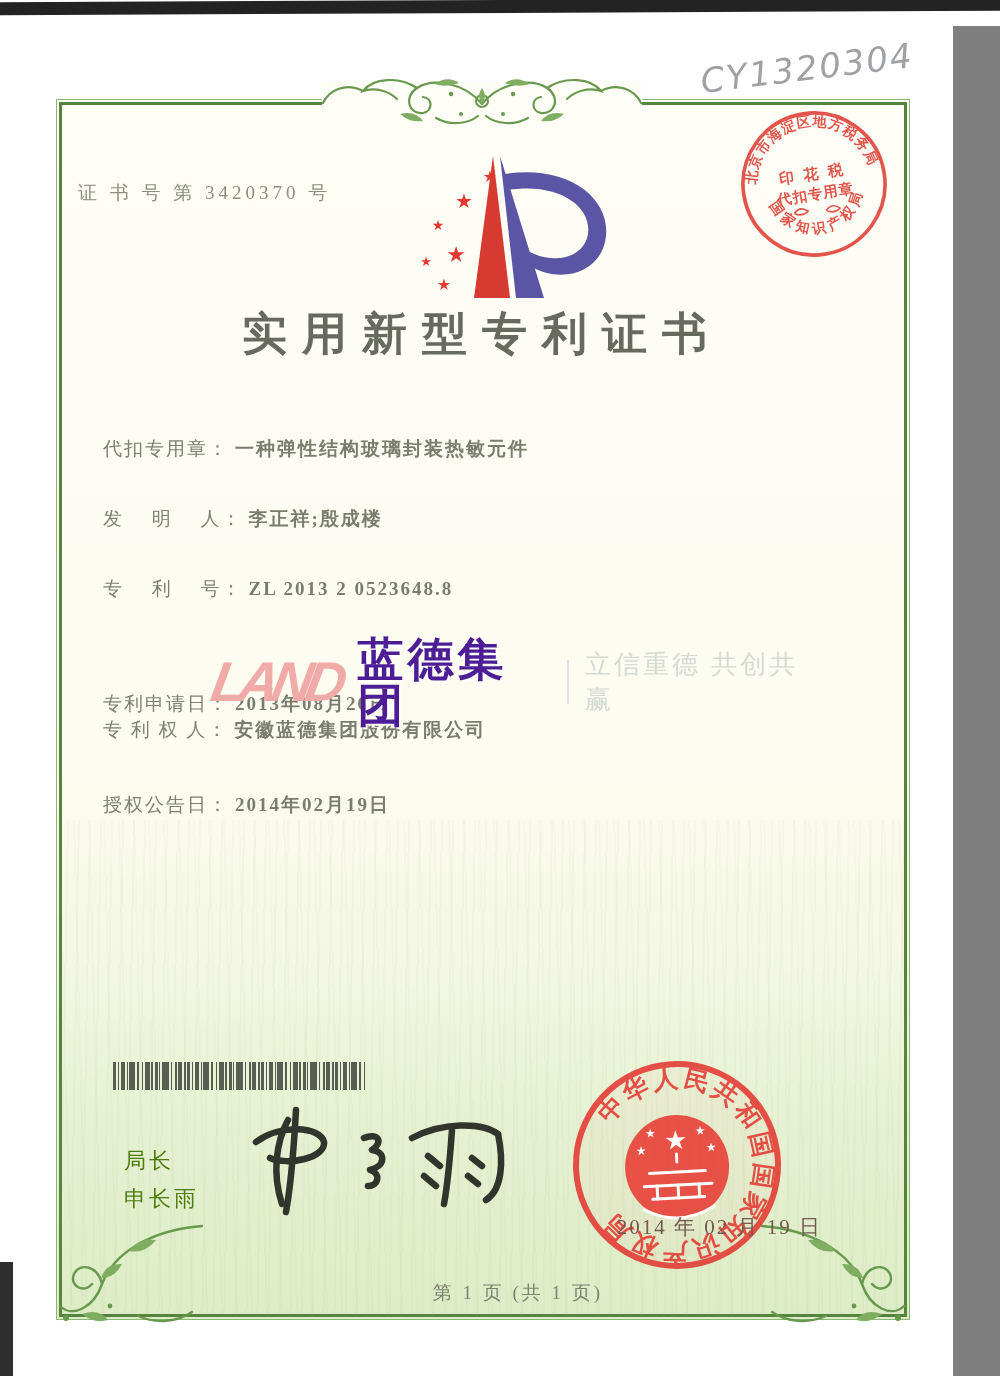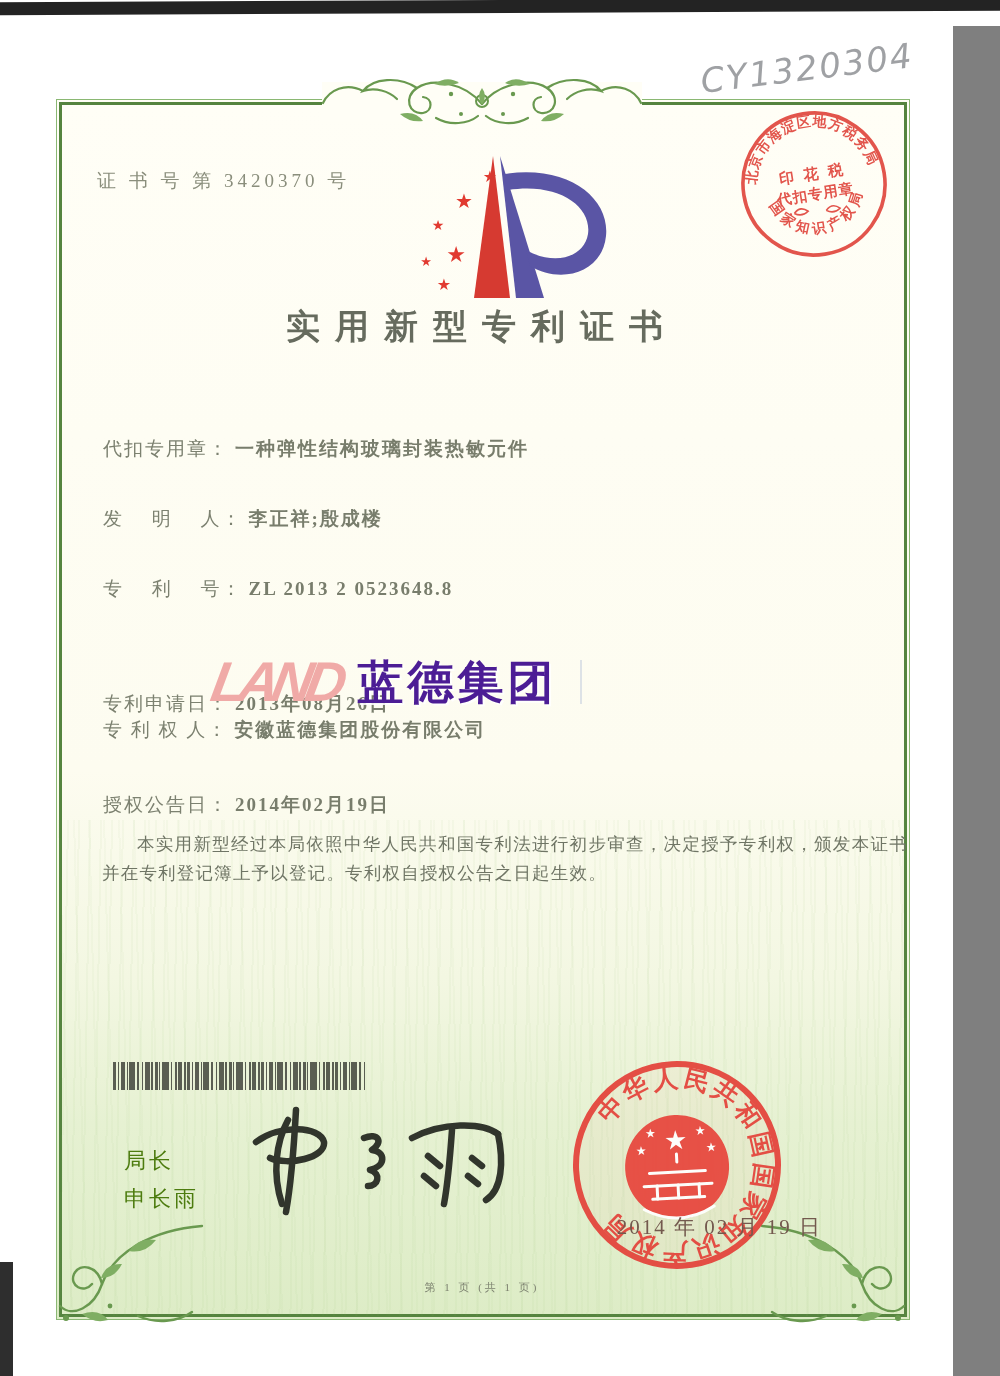--- a/index.html
+++ b/index.html
@@ -11,42 +11,42 @@
   .scan-right{left:953px;top:26px;width:47px;height:1350px;background:#7f7f7f;}
   .scan-left-bottom{left:0;top:1262px;width:13px;height:114px;background:#2e2e2e;}
   
   .frame{left:56px;top:99px;width:852px;height:1219px;border:1px solid #8ab873;
          background:linear-gradient(180deg,#fffef6 0%,#fdfcf0 55%,#f3f7e2 72%,#e6f1d2 84%,#ddecC6 100%);}
   .frame::before{content:"";position:absolute;inset:2px;border:3px solid #55843f;pointer-events:none;}
   .frame-waves{left:58px;top:820px;width:848px;height:496px;opacity:.55;pointer-events:none;
      background-image:repeating-linear-gradient(91deg,rgba(255,255,255,0) 0 9px,rgba(134,184,98,.10) 9px 11px),
                       repeating-linear-gradient(88.5deg,rgba(255,255,255,0) 0 13px,rgba(134,184,98,.08) 13px 15px);}
   
-  .certno{left:78px;top:168px;font-size:19px;letter-spacing:4px;color:#8a8e7c;margin-left:19px;}
+  .certno{left:78px;top:180px;font-size:19px;letter-spacing:4px;color:#8a8e7c;}
   .handwritten{left:700px;top:48px;font-size:34px;font-family:"DejaVu Sans",sans-serif;font-style:italic;
                color:#95979b;transform:rotate(-7deg);letter-spacing:2px;opacity:.9;}
-  .title{left:56px;top:304px;width:852px;text-align:center;font-size:34px;font-weight:bold;
+  .title{left:56px;top:304px;width:852px;text-align:center;font-size:45px;font-weight:bold;
          letter-spacing:15px;color:#666b5e;}
   .field{left:103px;font-size:19px;color:#7c8170;letter-spacing:2px;white-space:nowrap;}
   .field .val{margin-left:6px;color:#787d6c;font-weight:bold;}
   .paras{left:102px;top:830px;width:806px;font-size:17.5px;line-height:29px;color:#6f7565;
          letter-spacing:1.2px;text-align:justify;}
   .paras p{margin:0;text-indent:2em;}
   
   .wm{left:212px;top:650px;width:600px;height:64px;display:flex;align-items:center;pointer-events:none;}
   .wm-logo{font-family:"Liberation Sans",sans-serif;font-weight:bold;font-style:italic;
            font-size:56px;color:#f0aaa7;letter-spacing:-7px;transform:skewX(-10deg);line-height:1;}
   .wm-co{font-family:"Liberation Sans",sans-serif;font-weight:bold;font-size:46px;color:#4c1d95;
          letter-spacing:4px;margin-left:18px;text-shadow:2px 2px 0 rgba(255,255,255,.85);line-height:1;}
   .wm-div{width:2px;height:44px;background:#dde2e6;margin:0 16px 0 22px;}
   .wm-tag{font-family:"Liberation Sans",sans-serif;font-size:26px;color:#d5dbd2;letter-spacing:3px;}
   
   .signer{left:124px;top:1142px;font-size:22px;color:#4d7c0f;line-height:38px;letter-spacing:3px;}
   .seal-date{left:586px;top:1213px;width:236px;text-align:right;font-size:21px;letter-spacing:2px;color:#73594e;}
-  .footer{left:56px;top:1280px;width:852px;text-align:center;font-size:11px;letter-spacing:3px;color:#7d8270;}
+  .footer{left:56px;top:1280px;width:852px;text-align:center;font-size:19px;letter-spacing:3px;color:#7d8270;padding-left:36px;}
   .orn-top-back{left:322px;top:82px;width:320px;height:40px;background:#fffef6;}
   svg{display:block;}
 </style>
 </head>
 <body>
 
 <div class="abs scan-top"></div>
 <div class="abs scan-right"></div>
 <div class="abs scan-left-bottom"></div>
 
@@ -150,24 +150,24 @@
   <span>专 利 权 人：</span><span class="val">安徽蓝德集团股份有限公司</span>
 </div>
 <div class="abs field" style="top:784px;margin-top:8px;">
   <span>授权公告日：</span><span class="val">2014年02月19日</span>
 </div>
 
 <div class="abs wm">
   <div class="wm-logo">LAND</div>
   <div class="wm-co">蓝德集团</div>
   <div class="wm-div"></div>
+  <div class="wm-tag">立信重德 共创共赢</div>
 </div>
 
 <div class="abs paras">
-  <p>本实用新型经过本局依照中华人民共和国专利法进行初步审查，决定授予专利权，颁发本证书并在专利登记簿上予以登记。专利权自授权公告之日起生效。</p>
 </div>
 
 <svg class="abs" style="left:113px;top:1062px;opacity:.85;" width="252" height="28" viewBox="0 0 252 28">
   <path d="M0,14 H252" stroke="#41453b" stroke-width="28" stroke-dasharray="3 2 1 2 4 2 1 1 6 2 2 3 1 2 5 1 2 2 3 1 1 2 7 2 1 3 2 1 4 2 2 1"></path>
 </svg>
 
 <div class="abs signer">
   <div>局长</div>
   <div>申长雨</div>
 </div>

